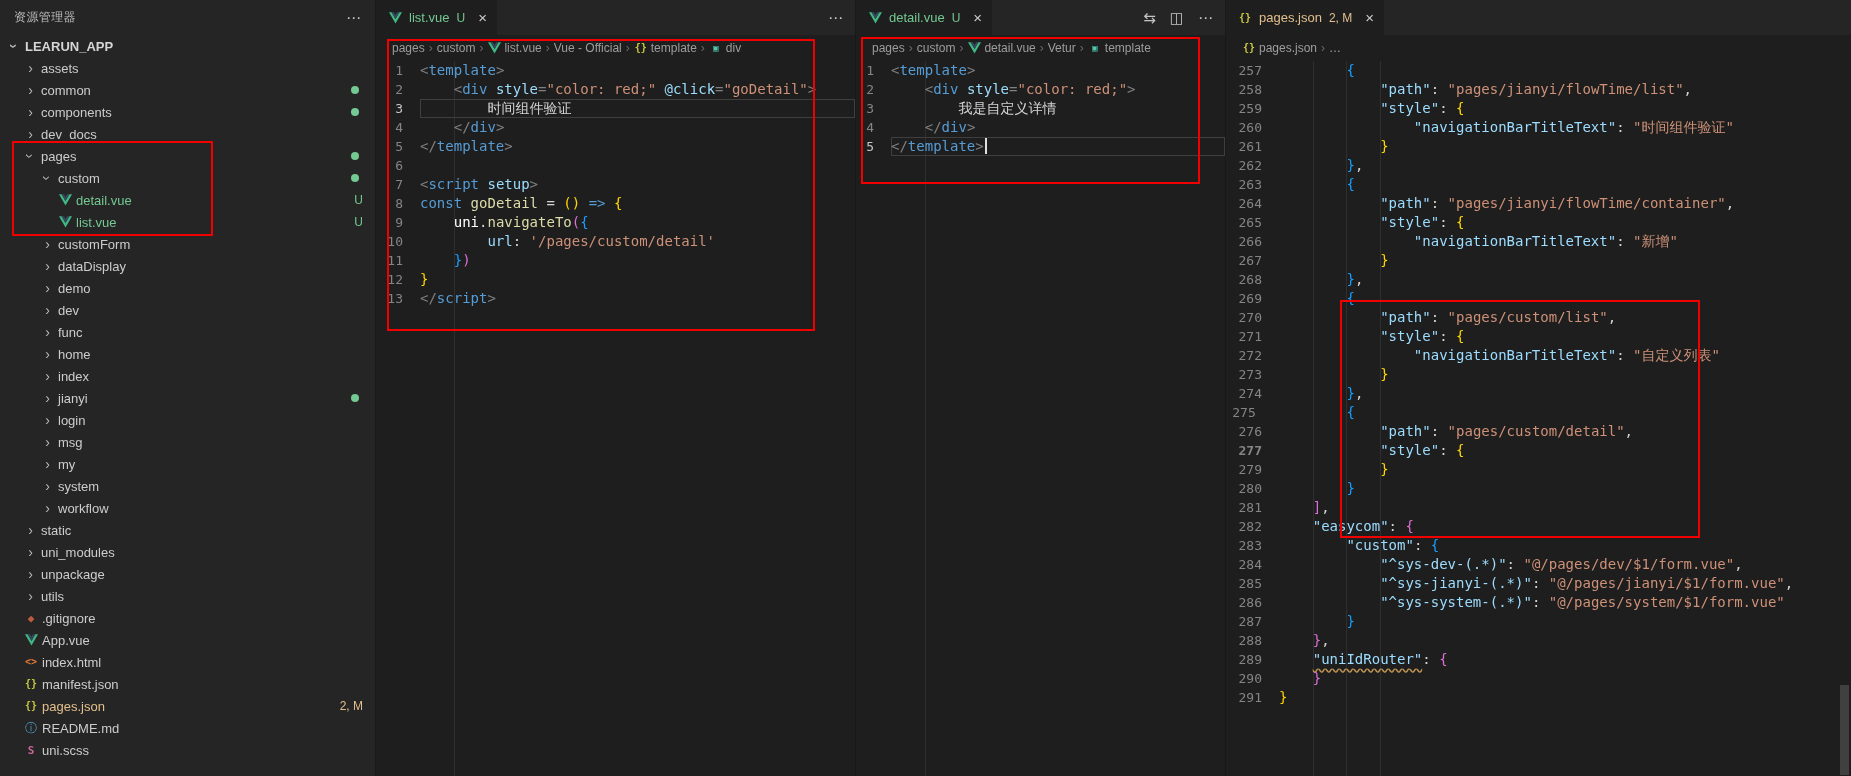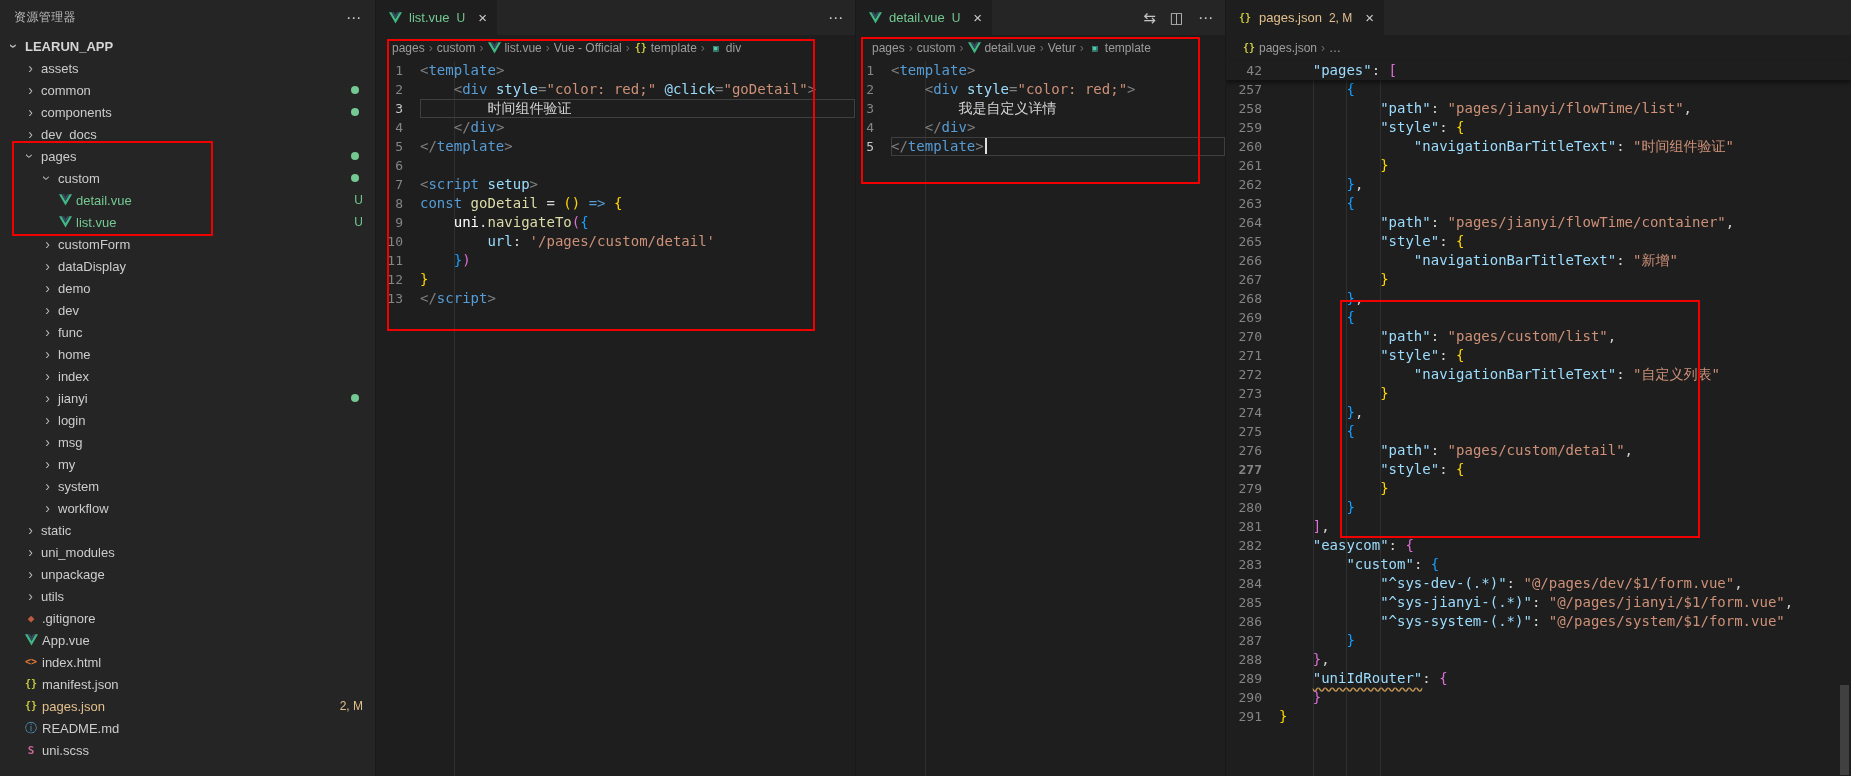--- a/index.html
+++ b/index.html
@@ -431,40 +431,39 @@
         </span>
         <span class="sep">›</span>
         <span class="bci">
           <span>…</span>
         </span>
       </div>
       <div class="codewrap">
         <div class="guide" style="left: 86.6px;"></div>
         <div class="guide" style="left: 120.2px;"></div>
         <div class="guide" style="left: 153.8px;"></div>
-        <div class="crow sticky"><span class="ln" style="width: 53px;">42</span><span class="code"><span class="tk-txt">    </span><span class="tk-prop">"pages"</span><span class="tk-op">: </span><span class="tk-b2">[</span></span></div>
         <div class="crow"><span class="ln" style="width: 53px;">257</span><span class="code"><span class="tk-txt">        </span><span class="tk-b3">{</span></span></div>
         <div class="crow"><span class="ln" style="width: 53px;">258</span><span class="code"><span class="tk-txt">            </span><span class="tk-prop">"path"</span><span class="tk-op">: </span><span class="tk-str">"pages/jianyi/flowTime/list"</span><span class="tk-op">,</span></span></div>
         <div class="crow"><span class="ln" style="width: 53px;">259</span><span class="code"><span class="tk-txt">            </span><span class="tk-prop">"style"</span><span class="tk-op">: </span><span class="tk-b1">{</span></span></div>
         <div class="crow"><span class="ln" style="width: 53px;">260</span><span class="code"><span class="tk-txt">                </span><span class="tk-prop">"navigationBarTitleText"</span><span class="tk-op">: </span><span class="tk-str">"时间组件验证"</span></span></div>
         <div class="crow"><span class="ln" style="width: 53px;">261</span><span class="code"><span class="tk-txt">            </span><span class="tk-b1">}</span></span></div>
         <div class="crow"><span class="ln" style="width: 53px;">262</span><span class="code"><span class="tk-txt">        </span><span class="tk-b3">}</span><span class="tk-op">,</span></span></div>
         <div class="crow"><span class="ln" style="width: 53px;">263</span><span class="code"><span class="tk-txt">        </span><span class="tk-b3">{</span></span></div>
         <div class="crow"><span class="ln" style="width: 53px;">264</span><span class="code"><span class="tk-txt">            </span><span class="tk-prop">"path"</span><span class="tk-op">: </span><span class="tk-str">"pages/jianyi/flowTime/container"</span><span class="tk-op">,</span></span></div>
         <div class="crow"><span class="ln" style="width: 53px;">265</span><span class="code"><span class="tk-txt">            </span><span class="tk-prop">"style"</span><span class="tk-op">: </span><span class="tk-b1">{</span></span></div>
         <div class="crow"><span class="ln" style="width: 53px;">266</span><span class="code"><span class="tk-txt">                </span><span class="tk-prop">"navigationBarTitleText"</span><span class="tk-op">: </span><span class="tk-str">"新增"</span></span></div>
         <div class="crow"><span class="ln" style="width: 53px;">267</span><span class="code"><span class="tk-txt">            </span><span class="tk-b1">}</span></span></div>
         <div class="crow"><span class="ln" style="width: 53px;">268</span><span class="code"><span class="tk-txt">        </span><span class="tk-b3">}</span><span class="tk-op">,</span></span></div>
         <div class="crow"><span class="ln" style="width: 53px;">269</span><span class="code"><span class="tk-txt">        </span><span class="tk-b3">{</span></span></div>
         <div class="crow"><span class="ln" style="width: 53px;">270</span><span class="code"><span class="tk-txt">            </span><span class="tk-prop">"path"</span><span class="tk-op">: </span><span class="tk-str">"pages/custom/list"</span><span class="tk-op">,</span></span></div>
         <div class="crow"><span class="ln" style="width: 53px;">271</span><span class="code"><span class="tk-txt">            </span><span class="tk-prop">"style"</span><span class="tk-op">: </span><span class="tk-b1">{</span></span></div>
         <div class="crow"><span class="ln" style="width: 53px;">272</span><span class="code"><span class="tk-txt">                </span><span class="tk-prop">"navigationBarTitleText"</span><span class="tk-op">: </span><span class="tk-str">"自定义列表"</span></span></div>
         <div class="crow"><span class="ln" style="width: 53px;">273</span><span class="code"><span class="tk-txt">            </span><span class="tk-b1">}</span></span></div>
         <div class="crow"><span class="ln" style="width: 53px;">274</span><span class="code"><span class="tk-txt">        </span><span class="tk-b3">}</span><span class="tk-op">,</span></span></div>
-        <div class="crow"><span class="ln" style="width: 53px;">275</span><span class="code"><span class="tk-txt">        </span><span class="tk-b3">{</span></span></div>
+        <div class="crow"><span class="ln" style="width: 53px; text-align: center;">275</span><span class="code"><span class="tk-txt">        </span><span class="tk-b3">{</span></span></div>
         <div class="crow"><span class="ln" style="width: 53px;">276</span><span class="code"><span class="tk-txt">            </span><span class="tk-prop">"path"</span><span class="tk-op">: </span><span class="tk-str">"pages/custom/detail"</span><span class="tk-op">,</span></span></div>
         <div class="crow"><span class="ln" style="width: 53px; font-weight: bold;">277</span><span class="code"><span class="tk-txt">            </span><span class="tk-prop">"style"</span><span class="tk-op">: </span><span class="tk-b1">{</span></span></div>
         <div class="crow"><span class="ln" style="width: 53px; text-align: right;">279</span><span class="code"><span class="tk-txt">            </span><span class="tk-b1">}</span></span></div>
         <div class="crow"><span class="ln" style="width: 53px;">280</span><span class="code"><span class="tk-txt">        </span><span class="tk-b3">}</span></span></div>
         <div class="crow"><span class="ln" style="width: 53px;">281</span><span class="code"><span class="tk-txt">    </span><span class="tk-b2">]</span><span class="tk-op">,</span></span></div>
         <div class="crow"><span class="ln" style="width: 53px;">282</span><span class="code"><span class="tk-txt">    </span><span class="tk-prop">"easycom"</span><span class="tk-op">: </span><span class="tk-b2">{</span></span></div>
         <div class="crow"><span class="ln" style="width: 53px;">283</span><span class="code"><span class="tk-txt">        </span><span class="tk-prop">"custom"</span><span class="tk-op">: </span><span class="tk-b3">{</span></span></div>
         <div class="crow"><span class="ln" style="width: 53px;">284</span><span class="code"><span class="tk-txt">            </span><span class="tk-prop">"^sys-dev-(.*)"</span><span class="tk-op">: </span><span class="tk-str">"@/pages/dev/$1/form.vue"</span><span class="tk-op">,</span></span></div>
         <div class="crow"><span class="ln" style="width: 53px;">285</span><span class="code"><span class="tk-txt">            </span><span class="tk-prop">"^sys-jianyi-(.*)"</span><span class="tk-op">: </span><span class="tk-str">"@/pages/jianyi/$1/form.vue"</span><span class="tk-op">,</span></span></div>
         <div class="crow"><span class="ln" style="width: 53px;">286</span><span class="code"><span class="tk-txt">            </span><span class="tk-prop">"^sys-system-(.*)"</span><span class="tk-op">: </span><span class="tk-str">"@/pages/system/$1/form.vue"</span></span></div>

